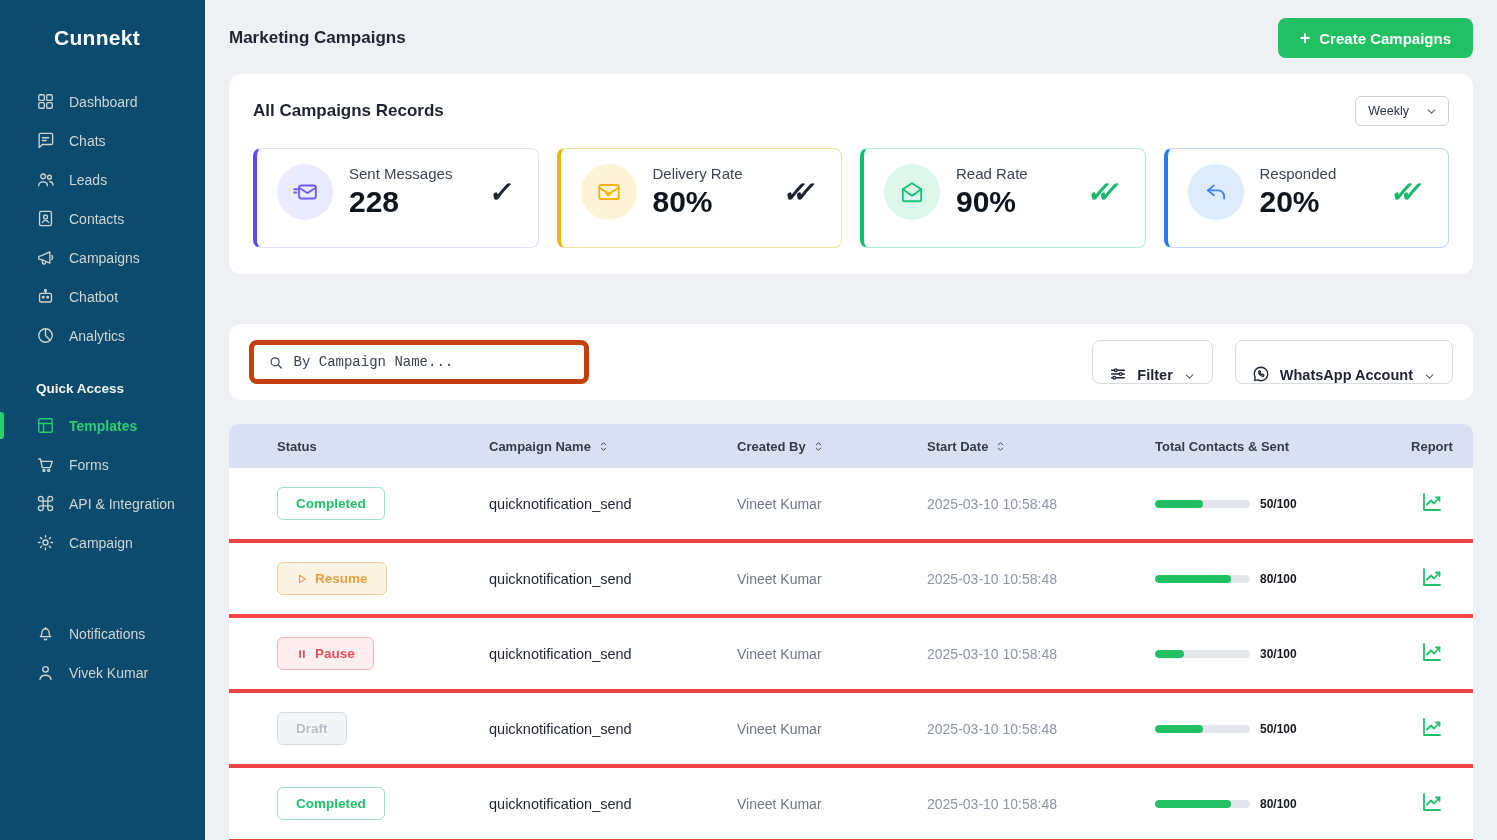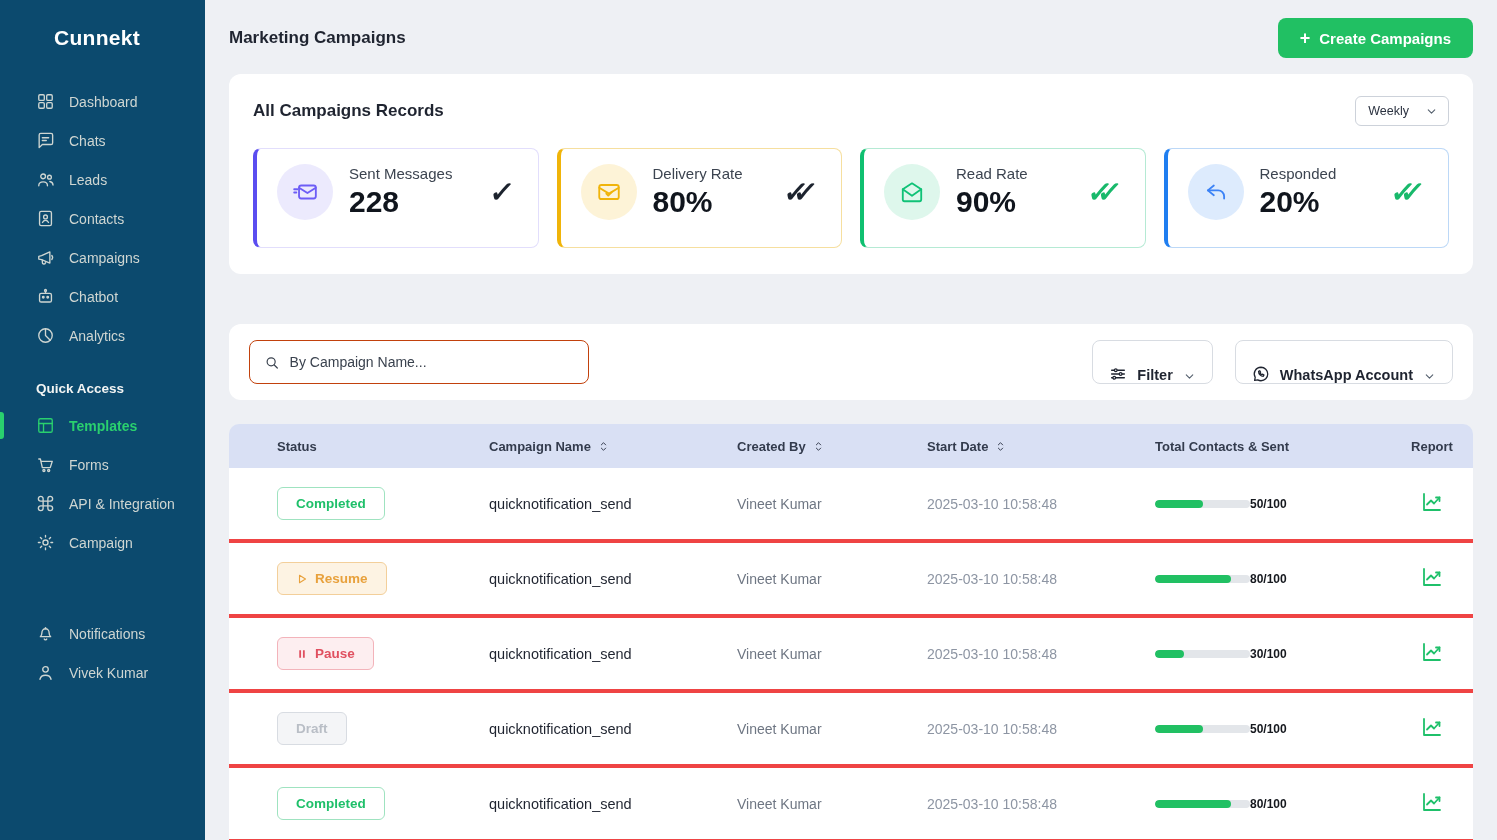--- a/index.html
+++ b/index.html
@@ -43,21 +43,21 @@
   .stat.c1 { border-color:#e2defc; border-left-color:#5b4df0; }
   .stat.c1 .icon-circle { background:#eceafd; } .stat.c1 svg { stroke:#6d5df6; }
   .stat.c2 { border-color:#f6df9f; border-left-color:#f0b409; }
   .stat.c2 .icon-circle { background:#fdf3d7; } .stat.c2 svg { stroke:#f0b40a; }
   .stat.c3 { border-color:#b5ead4; border-left-color:#0fc070; }
   .stat.c3 .icon-circle { background:#def7ec; } .stat.c3 svg { stroke:#10c277; }
   .stat.c4 { border-color:#bcd8f7; border-left-color:#1f7ef0; }
   .stat.c4 .icon-circle { background:#ddebfd; } .stat.c4 svg { stroke:#3b82f6; }
 
   .filter-card { margin-top:50px; padding:16px 20px; display:flex; align-items:center; }
-  .search-box { width:340px; height:44px; border:1px solid #c2410c; border-radius:8px; display:flex; align-items:center; gap:10px; padding:0 14px; background:#fff; }
+  .search-box { width:340px; height:44px; border:5px solid #c2410c; border-radius:8px; display:flex; align-items:center; gap:10px; padding:0 14px; background:#fff;font-family:Liberation Mono, monospace; }
   .search-box svg { width:17px; height:17px; stroke:#3a424e; fill:none; stroke-width:1.8; stroke-linecap:round; }
   .search-box input { border:none; outline:none; font-family:inherit; font-size:14px; color:#2b3240; width:100%; background:transparent; }
   .search-box input::placeholder { color:#3a424e; }
   .filter-actions { margin-left:auto; display:flex; gap:22px; }
   .btn-outline { height:44px; border:1px solid #d8dce2; background:#fff; border-radius:8px; display:flex; align-items:flex-end; gap:10px; padding:0 16px; font-family:inherit; font-size:14.5px; color:#1f2430; font-weight:600; cursor:pointer; }
   .btn-outline svg.lead { width:18px; height:18px; stroke:#1f2430; fill:none; stroke-width:1.7; stroke-linecap:round; stroke-linejoin:round; }
 
   
   .table-wrap { margin-top:24px; border-radius:10px 10px 0 0; overflow:hidden; }
   .t-grid { display:grid; grid-template-columns:250px 248px 190px 228px 230px 1fr; align-items:center; }
@@ -70,21 +70,21 @@
   .t-row { background:#fff; height:75px; border-bottom:4px solid #ef4444; }
   .campaign { font-size:14.5px; color:#1f2430; }
   .creator { font-size:14px; color:#6e7683; }
   .date { font-size:14px; color:#8d95a3; }
   .badge { display:inline-flex; align-items:center; gap:7px; padding:8px 18px; border-radius:6px; font-size:13.5px; font-weight:600; border:1px solid transparent; cursor:default; }
   .badge svg { width:12px; height:12px; }
   .badge.completed { color:#1fc06a; border-color:#9fe3c0; background:#fff; }
   .badge.resume { color:#e8a13c; border-color:#f3cf9a; background:#fdf3e3; cursor:pointer; }
   .badge.pause { color:#e04f5f; border-color:#f3b3ba; background:#fdeef0; cursor:pointer; }
   .badge.draft { color:#b9bec6; border-color:#d8dce2; background:#f4f5f7; }
-  .progress-cell { display:flex; align-items:center; }
+  .progress-cell { display:flex; align-items:center; gap:10px; }
   .bar { width:95px; height:8px; border-radius:4px; background:#e3e6ea; overflow:hidden; }
   .bar .fill { height:100%; background:#21c063; border-radius:4px; }
   .prog-label { font-size:12px; font-weight:700; color:#15181e; }
   .report-ic { width:24px; height:24px; stroke:#1fc06a; fill:none; stroke-width:1.8; stroke-linecap:round; stroke-linejoin:round; cursor:pointer; }
 </style>
 </head>
 <body>
 
 <aside class="sidebar">
   <div class="logo">Cunnekt</div>

